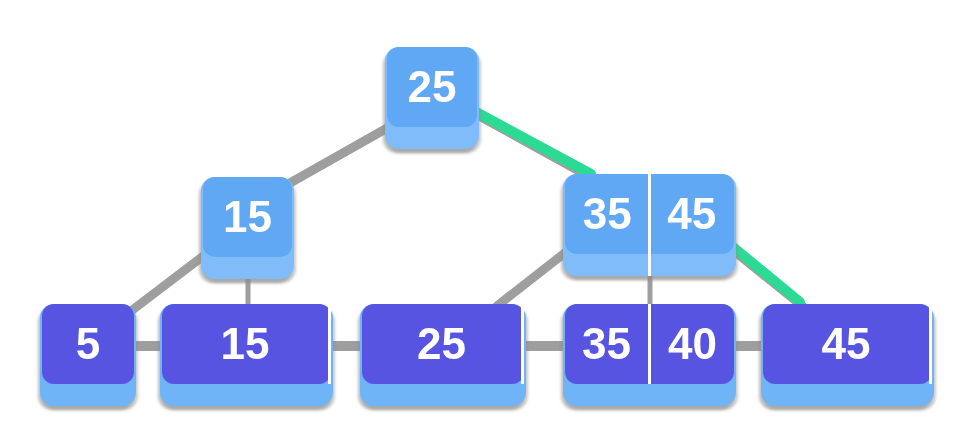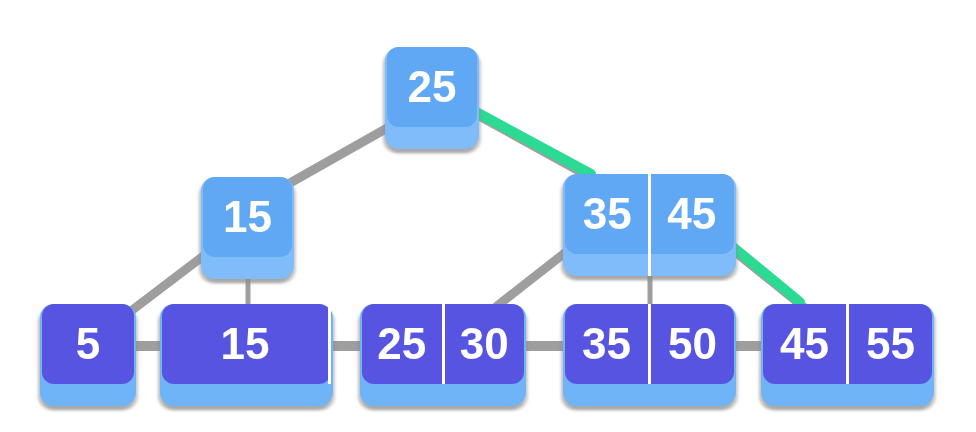--- a/index.html
+++ b/index.html
@@ -102,31 +102,29 @@
       <div class="tree-node leaf" style="left: 160px; top: 304px; width: 173px; height: 102px;">
         <div class="node-face">
           <div class="key-cell">15</div>
           <div class="cell-divider"></div>
         </div>
       </div>
       <div class="tree-node leaf" style="left: 360px; top: 304px; width: 166px; height: 102px;">
         <div class="node-face">
           <div class="key-cell">25</div>
           <div class="cell-divider"></div>
-          <div class="key-cell">30</div>
         </div>
       </div>
       <div class="tree-node leaf" style="left: 563px; top: 304px; width: 173px; height: 102px;">
         <div class="node-face">
           <div class="key-cell">35</div>
           <div class="cell-divider"></div>
-          <div class="key-cell">50</div>
+          <div class="key-cell">40</div>
         </div>
       </div>
       <div class="tree-node leaf" style="left: 761px; top: 304px; width: 173px; height: 102px;">
         <div class="node-face">
           <div class="key-cell">45</div>
           <div class="cell-divider"></div>
-          <div class="key-cell">55</div>
         </div>
       </div>
     </div>
 </div>
 
 </body></html>

